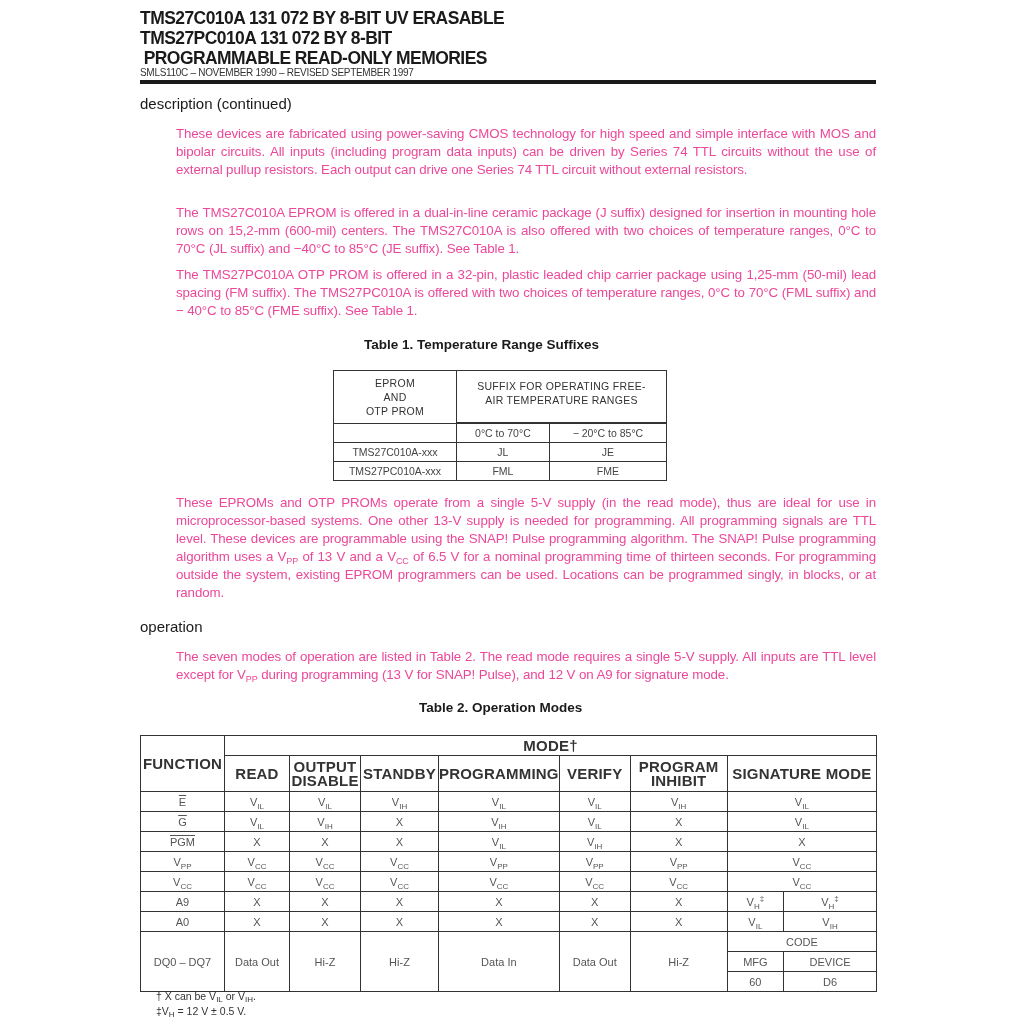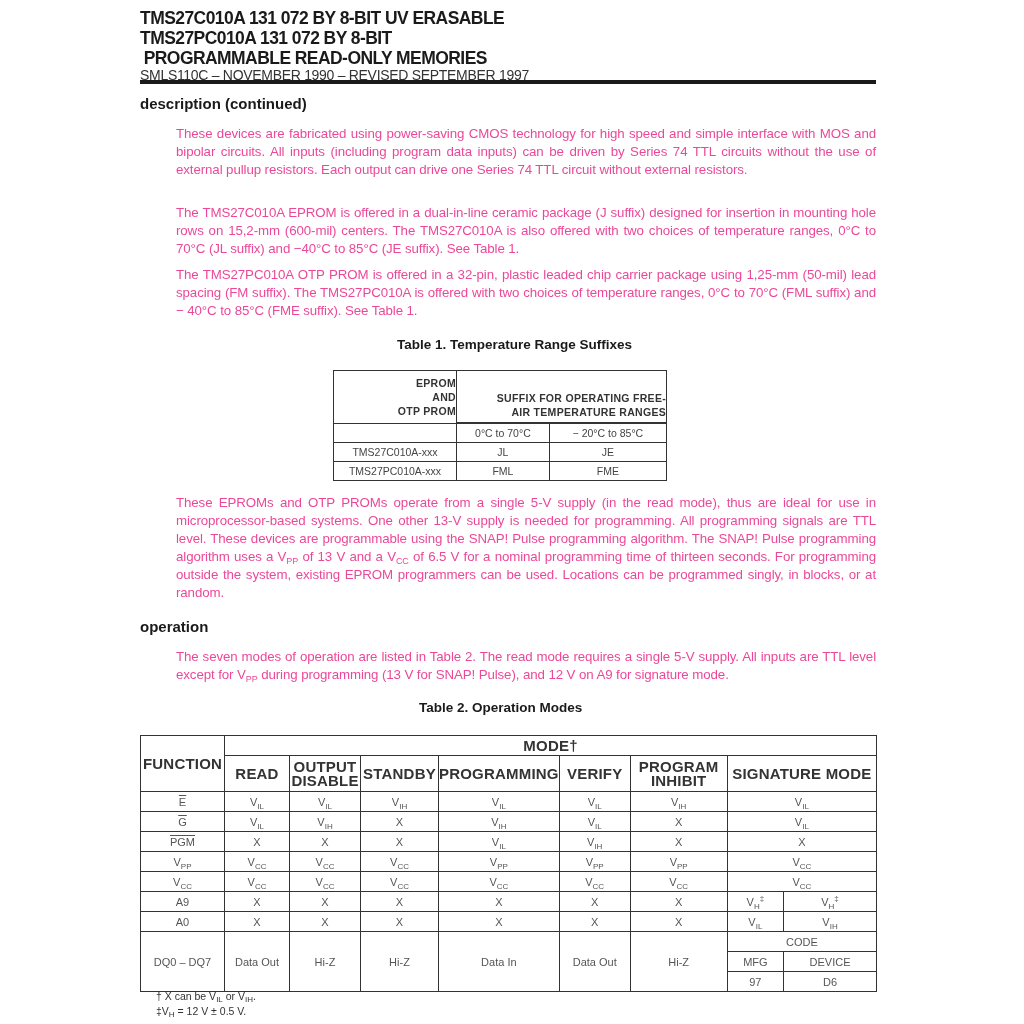--- a/index.html
+++ b/index.html
@@ -2,31 +2,31 @@
 <html><head>
 <meta charset="utf-8">
 <style>
   html, body { margin:0; padding:0; background:#ffffff; }
   body { width:1024px; height:1024px; position:relative; overflow:hidden;
          font-family:"Liberation Sans", sans-serif; color:#222; }
   .hdr { position:absolute; left:140px; top:8px; }
   .hdr .t { font-family:"Liberation Sans", sans-serif; font-weight:bold; font-size:19px;
             line-height:20px; color:#1a1a1a; letter-spacing:-0.6px; transform:scaleX(0.92); transform-origin:left; white-space:nowrap; }
   .hdr .t3 { padding-left:4px; }
-  .hdr .sub { font-size:14px; color:#333; letter-spacing:-0.3px; margin-top:-1px; white-space:nowrap; }
+  .hdr .sub { font-size:10px; color:#333; letter-spacing:-0.3px; margin-top:-1px; white-space:nowrap; }
   .rule { position:absolute; left:140px; top:80px; width:736px; height:4px; background:#1a1a1a; }
-  .sect { position:absolute; left:140px; font-weight:bold; font-size:15px; color:#1a1a1a; }
+  .sect { position:absolute; left:140px; font-weight:normal; font-size:15px; color:#1a1a1a; }
   .para { position:absolute; left:176px; width:700px; font-size:13.3px; line-height:18px; color:#ec4899;
           text-align:justify; letter-spacing:-0.1px; }
   .para sub { font-size:9px; vertical-align:-3px; line-height:0; }
   .cap { position:absolute; font-weight:bold; font-size:13.5px; color:#1a1a1a; white-space:nowrap; }
   table { border-collapse:collapse; position:absolute; }
   td, th { border:1px solid #333; text-align:center; padding:0; color:#444; }
   .t1 { left:333px; top:370px; width:334px; font-size:10.5px; }
-  .t1 th { font-weight:bold; font-size:10.5px; color:#333; letter-spacing:0.3px; line-height:14px;text-align:right; }
+  .t1 th { font-weight:normal; font-size:10.5px; color:#333; letter-spacing:0.3px; line-height:14px; }
   .t1 td { height:18px;margin-top:36px; }
   .t2 { left:140px; top:735px; width:737px; font-size:11px; }
   .t2 th { font-weight:bold; font-size:15px; color:#333; letter-spacing:0.2px; line-height:14px; }
   .t2 td { height:19px; color:#555; }
   .t2 sub { font-size:8px; vertical-align:-3px; line-height:0; }
   .t2 sup { font-size:8px; line-height:0; }
   .ov { text-decoration:overline; }
   .foot { position:absolute; left:156px; font-size:10.5px; color:#333; }
   .foot sub { font-size:8px; vertical-align:-2px; line-height:0; }
 </style>
@@ -40,27 +40,27 @@
   <div class="sub">SMLS110C – NOVEMBER 1990 – REVISED SEPTEMBER 1997</div>
 </div>
 <div class="rule"></div>
 
 <div class="sect" style="top:95px">description (continued)</div>
 
 <div class="para" style="top:125px">These devices are fabricated using power-saving CMOS technology for high speed and simple interface with MOS and bipolar circuits. All inputs (including program data inputs) can be driven by Series 74 TTL circuits without the use of external pullup resistors. Each output can drive one Series 74 TTL circuit without external resistors.</div>
 <div class="para" style="top:204px">The TMS27C010A EPROM is offered in a dual-in-line ceramic package (J suffix) designed for insertion in mounting hole rows on 15,2-mm (600-mil) centers. The TMS27C010A is also offered with two choices of temperature ranges, 0°C to 70°C (JL suffix) and −40°C to 85°C (JE suffix). See Table 1.</div>
 <div class="para" style="top:266px">The TMS27PC010A OTP PROM is offered in a 32-pin, plastic leaded chip carrier package using 1,25-mm (50-mil) lead spacing (FM suffix). The TMS27PC010A is offered with two choices of temperature ranges, 0°C to 70°C (FML suffix) and − 40°C to 85°C (FME suffix). See Table 1.</div>
 
-<div class="cap" style="left:397px; top:337px">Table 1. Temperature Range Suffixes</div>
+<div class="cap" style="left:364px; top:337px">Table 1. Temperature Range Suffixes</div>
 
 <table class="t1">
   <tbody>
       <tr>
     <th rowspan="2" style="width:122px; height:52px;">EPROM<br>AND<br>OTP PROM</th>
-    <th colspan="2" style="vertical-align:top; padding-top:20px;">SUFFIX FOR OPERATING FREE-<br>AIR TEMPERATURE RANGES</th>
+    <th colspan="2" style="vertical-align:top; padding-top:8px;">SUFFIX FOR OPERATING FREE-<br>AIR TEMPERATURE RANGES</th>
   </tr>
   <tr>
         <td colspan="2" style="border-top:none; height:0; padding:0;"></td>
       </tr>
   <tr>
     <td></td>
     <td>0°C to 70°C</td>
     <td>− 20°C to 85°C</td>
   </tr>
   <tr>
@@ -179,20 +179,20 @@
     <td rowspan="3">Data In</td>
     <td rowspan="3">Data Out</td>
     <td rowspan="3">Hi-Z</td>
     <td colspan="2">CODE</td>
   </tr>
   <tr>
     <td>MFG</td>
     <td>DEVICE</td>
   </tr>
   <tr>
-    <td>97</td>
+    <td>60</td>
     <td>D6</td>
   </tr>
 </tbody>
   </table>
 
 <div class="foot" style="top:990px">† X can be V<sub>IL</sub> or V<sub>IH</sub>.</div>
 <div class="foot" style="top:1005px">‡V<sub>H</sub> = 12 V ± 0.5 V.</div>
 
 </body></html>

